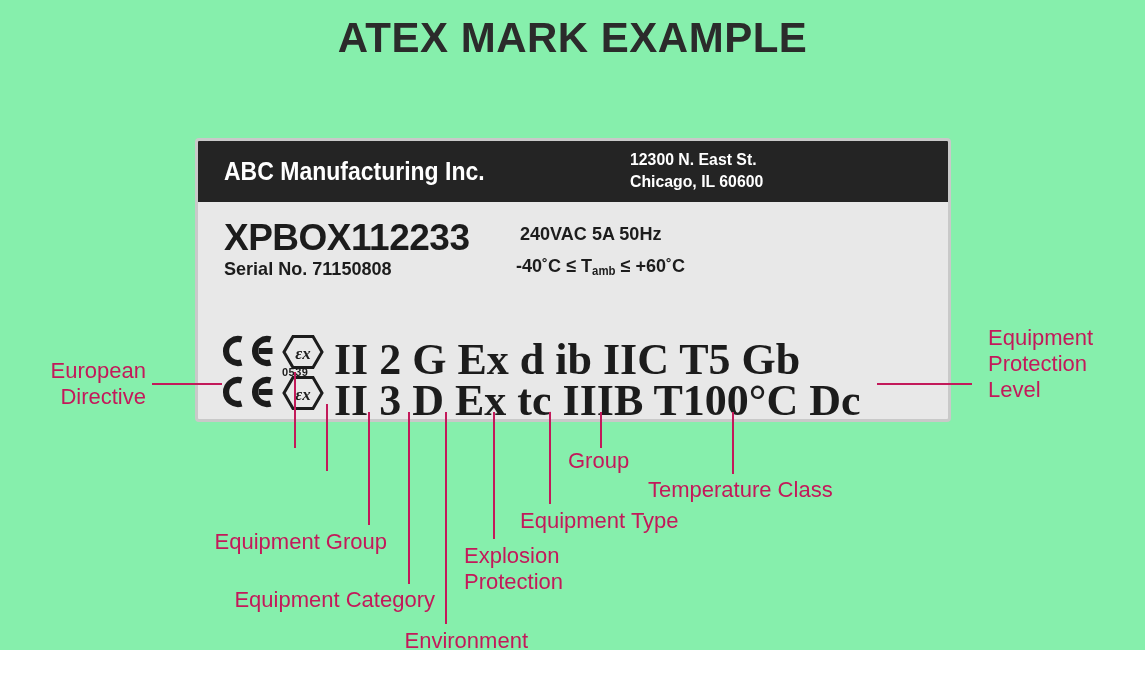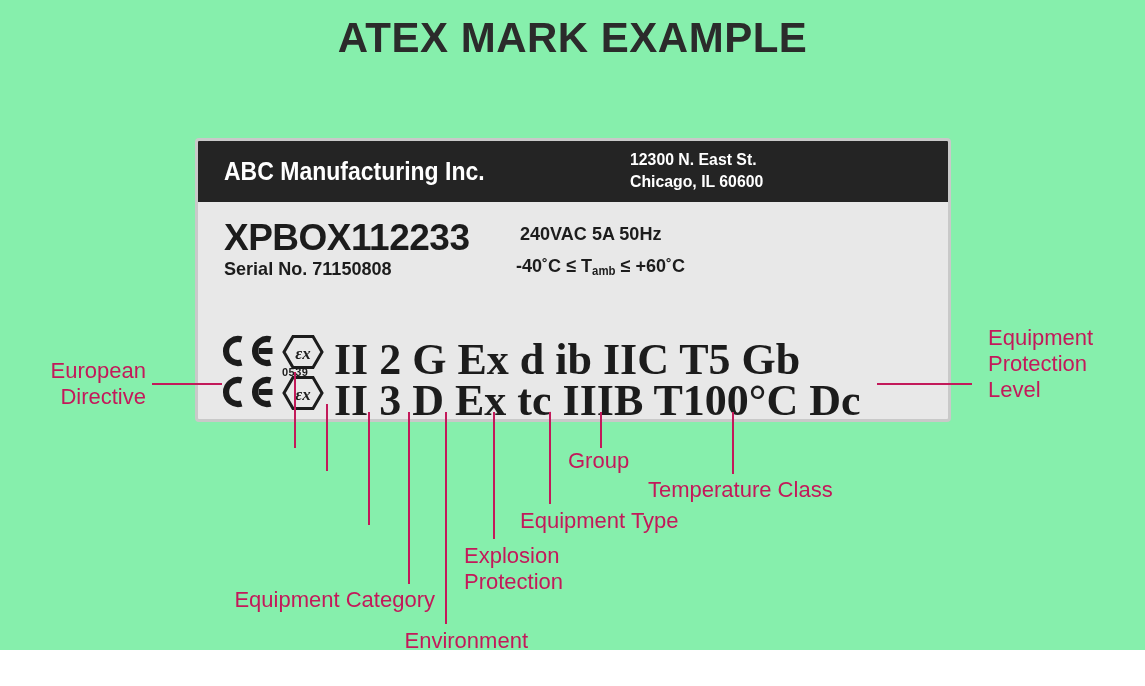--- a/index.html
+++ b/index.html
@@ -280,20 +280,21 @@
 
   <div class="leader v" style="left:732px; top:412px; height:62px;"></div>
 
   <div class="anno right-al" style="left:0px; top:358px; width:146px;">
     <div>European</div>
     <div>Directive</div>
   </div>
 
 
 
+  <div class="anno right-al" style="left:0px; top:529px; width:387px;">Equipment Group</div>
 
   <div class="anno right-al" style="left:0px; top:587px; width:435px;">Equipment Category</div>
 
   <div class="anno right-al" style="left:0px; top:628px; width:528px;">Environment</div>
 
   <div class="anno" style="left:464px; top:543px;">
     <div>Explosion</div>
     <div>Protection</div>
   </div>
 

